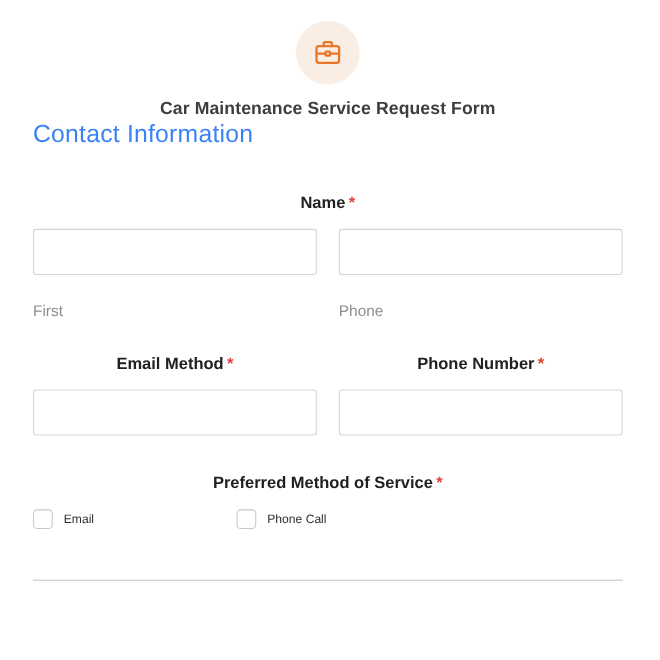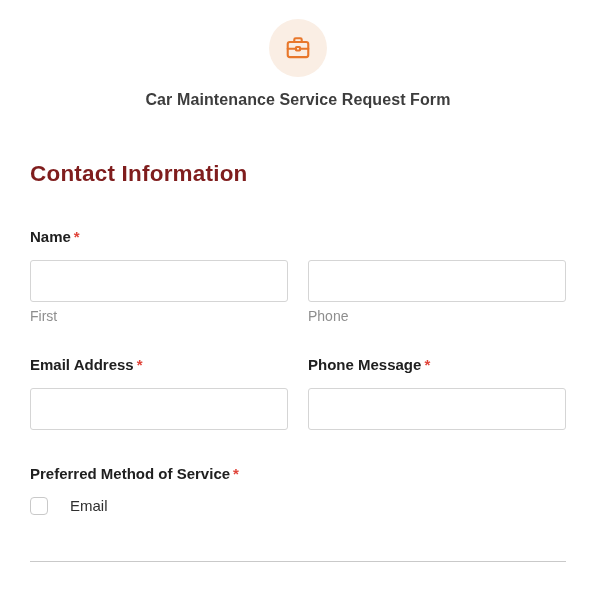--- a/index.html
+++ b/index.html
@@ -19,56 +19,55 @@
   .icon-circle svg { color: #e8772b; }
   h1.form-title {
     margin-top: 13px;
     font-size: 16px; font-weight: 700; color: #3d3d3d;
     line-height: 19px; letter-spacing: 0.1px;
   }
 
   
   .content { padding: 0 30px; }
   h2.section-heading {
-    margin-top: 52px;
-    font-size: 22.5px; font-weight: 700; color: #7f1d1d;
+    font-size: 22.5px; font-weight: 400; color: #3b82f6;
     line-height: 26px; letter-spacing: 0.2px;
   }
 
-  .label-row { font-size: 15px; font-weight: 700; color: #202020; line-height: 18px; }
+  .label-row { font-size: 15px; font-weight: 700; color: #202020; line-height: 18px; text-align: center; }
   .asterisk { color: #e0443a; font-weight: 700; margin-left: 3px; }
 
   .field-name { margin-top: 41px; }
   .two-col { display: grid; grid-template-columns: 1fr 1fr; column-gap: 20px; }
   .field-name .two-col { margin-top: 14px; }
 
   .text-input {
     width: 100%; height: 42px;
     border: 1px solid #d5d5d5; border-radius: 3px;
     background: #ffffff; outline: none;
     font-family: inherit; font-size: 15px; color: #202020;
     padding: 0 10px;
   }
-  .sublabel { margin-top: 6px; font-size: 14px; color: #8e8e8e; line-height: 17px; }
+  .sublabel { margin-top: 24px; font-size: 14px; color: #8e8e8e; line-height: 17px; }
 
   .row-2 { margin-top: 31px; }
   .row-2 .text-input { margin-top: 14px; }
 
   .field-contact { margin-top: 35px; }
   .options {
     margin-top: 14px;
     display: grid; grid-template-columns: 185px 185px auto;
     align-items: center;
   }
   .option { display: flex; align-items: center; cursor: pointer; }
   .checkbox {
     width: 18px; height: 18px; flex: 0 0 18px;
     border: 1px solid #c9c9c9; border-radius: 4px; background: #ffffff;
   }
-  .option-label { margin-left: 22px; font-size: 15px; color: #2f2f2f; line-height: 18px; }
+  .option-label { margin-left: 10px; font-size: 11px; color: #2f2f2f; line-height: 18px; }
 
   .divider { margin-top: 46px; border-top: 1px solid #c9c9c9; height: 0; }
 </style>
 </head>
 <body>
 
 <div class="page">
 
   <div class="header">
     <div class="icon-circle">
@@ -99,40 +98,44 @@
         <div class="sub-field">
           <input class="text-input" type="text" value="" style="">
           <div class="sublabel">Phone</div>
         </div>
       </div>
     </div>
 
     <div class="two-col row-2">
       <div class="field">
         <div class="label-row">
-          <span>Email Address</span><span class="asterisk">*</span>
+          <span>Email Method</span><span class="asterisk">*</span>
         </div>
         <input class="text-input" type="text" value="" style="">
       </div>
       <div class="field">
         <div class="label-row">
-          <span>Phone Message</span><span class="asterisk">*</span>
+          <span>Phone Number</span><span class="asterisk">*</span>
         </div>
         <input class="text-input" type="text" value="" style="">
       </div>
     </div>
 
     <div class="field field-contact">
       <div class="label-row">
         <span>Preferred Method of Service</span><span class="asterisk">*</span>
       </div>
       <div class="options">
         <div class="option">
           <span class="checkbox"></span>
           <span class="option-label">Email</span>
         </div>
+        <div class="option">
+          <span class="checkbox"></span>
+          <span class="option-label">Phone Call</span>
+        </div>
       </div>
     </div>
 
     <div class="divider"></div>
 
   </div>
 </div>
 
 </body></html>

